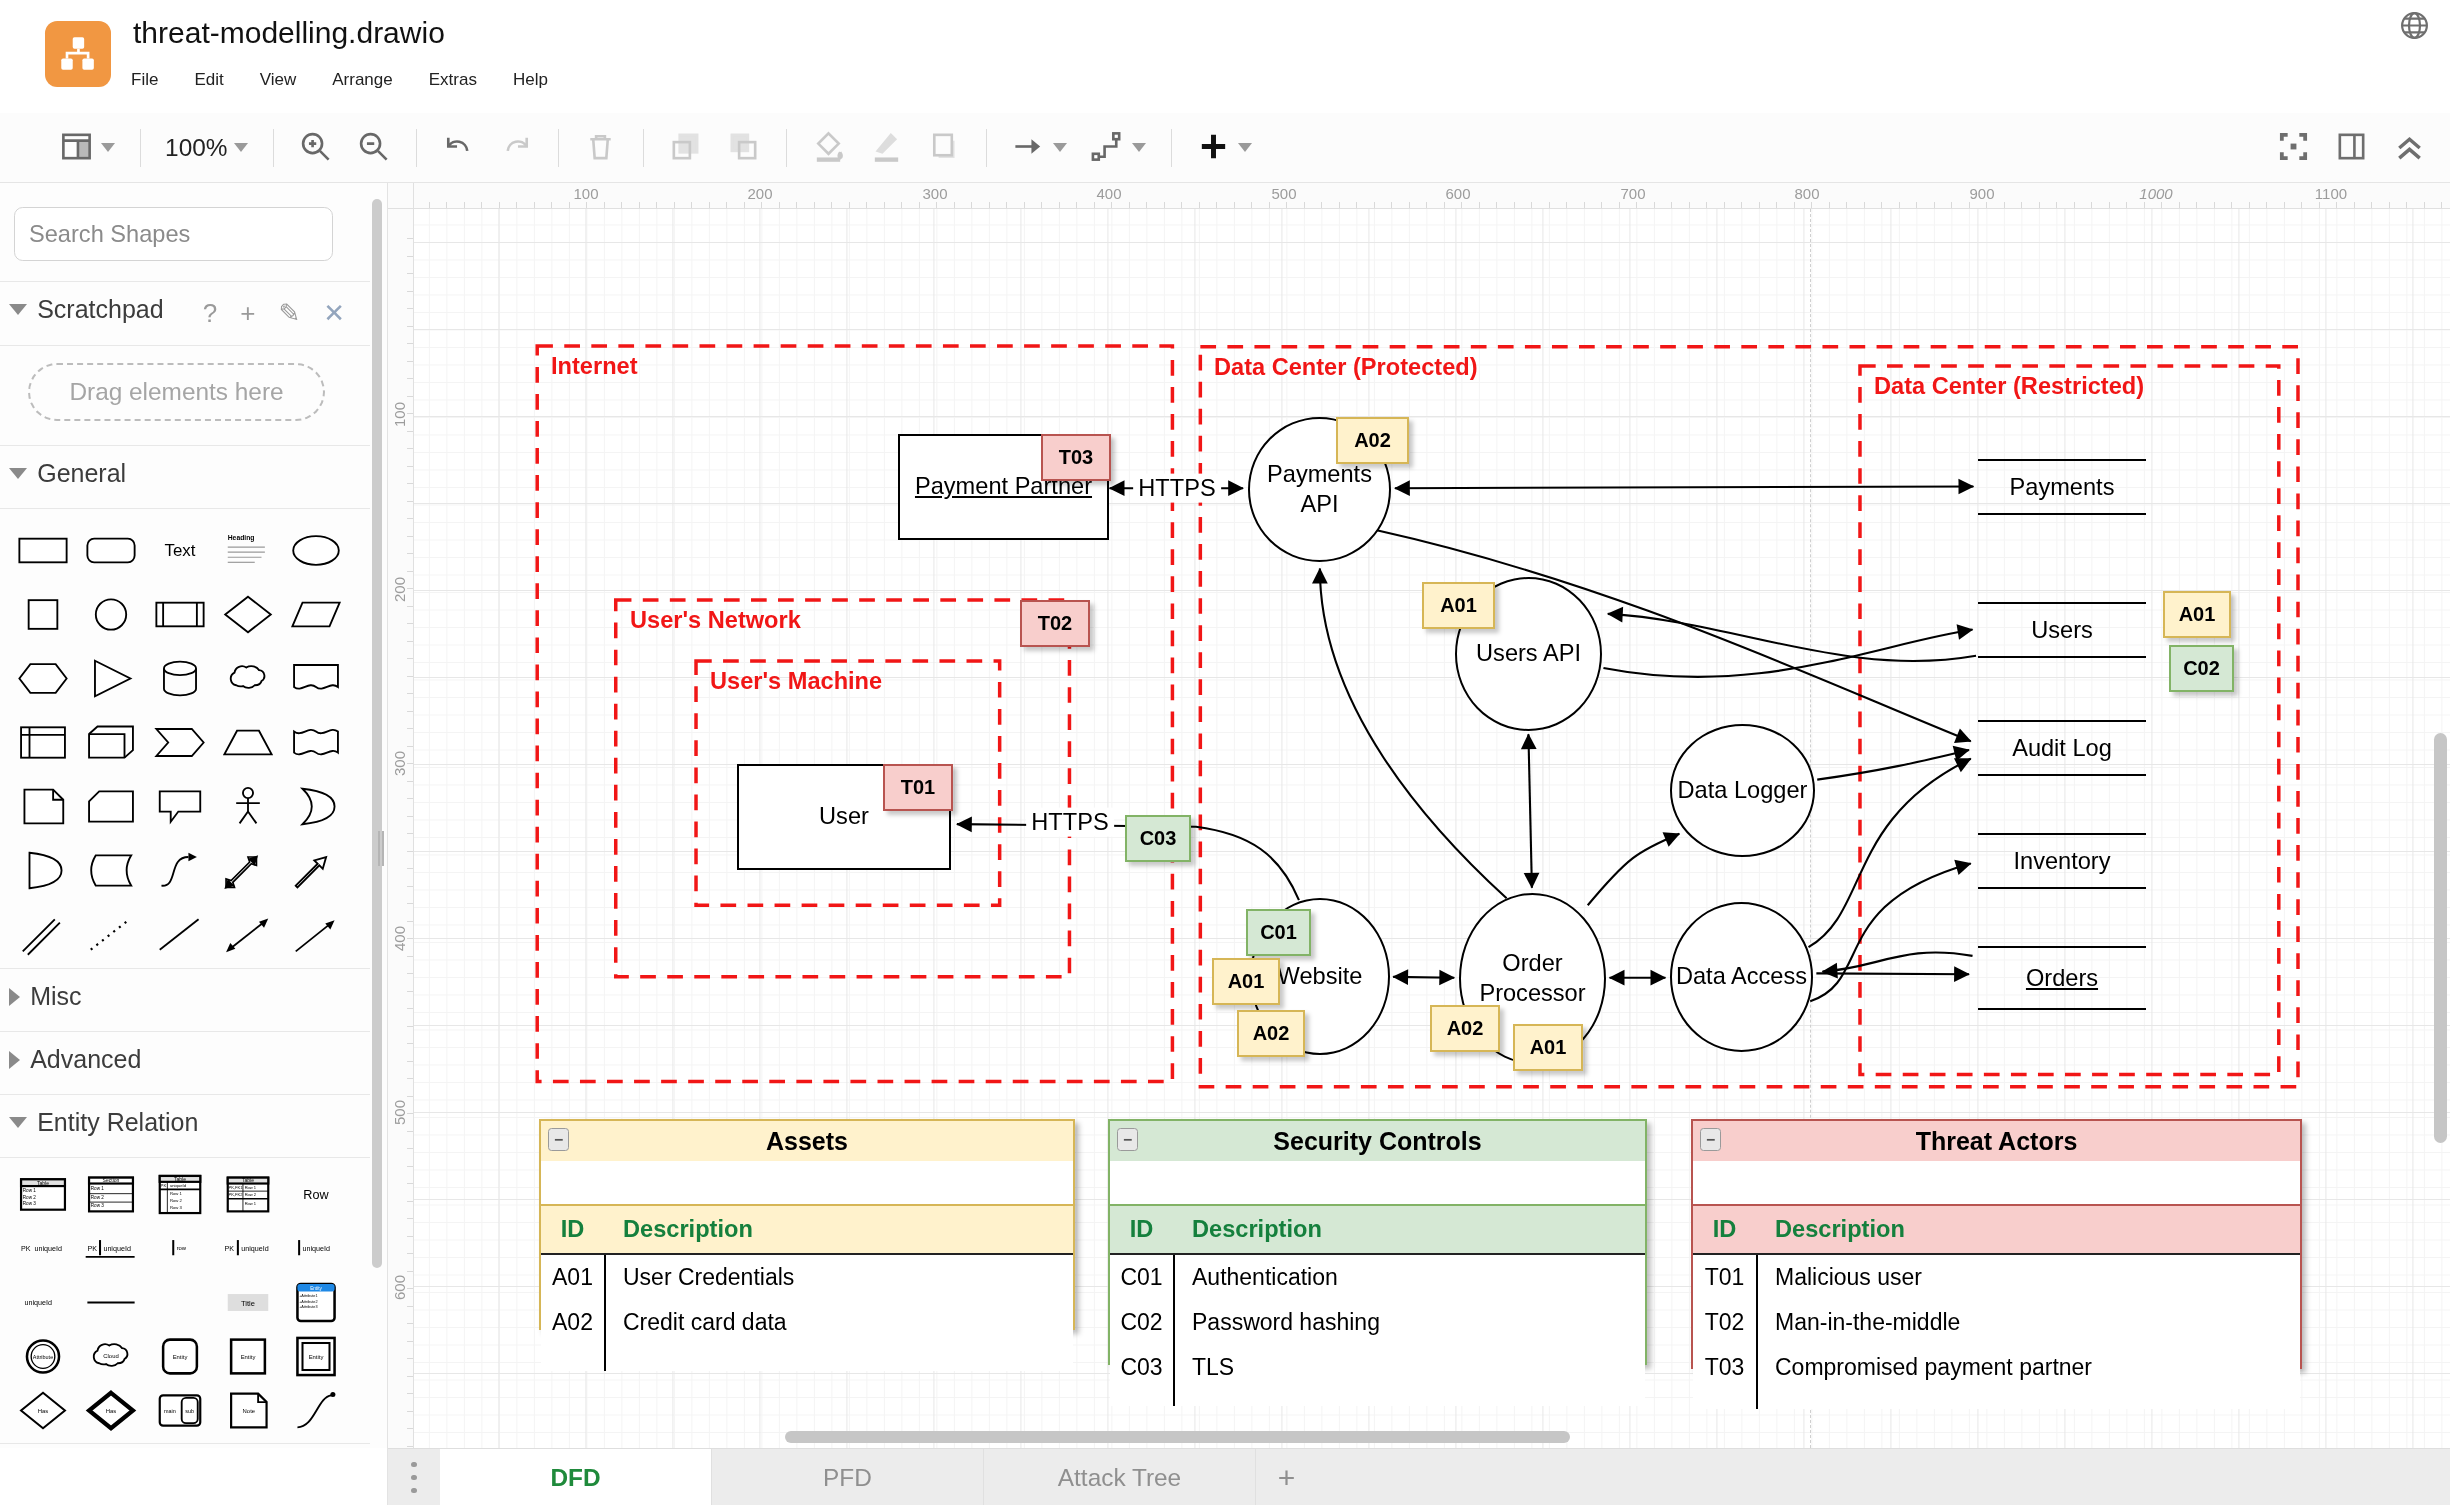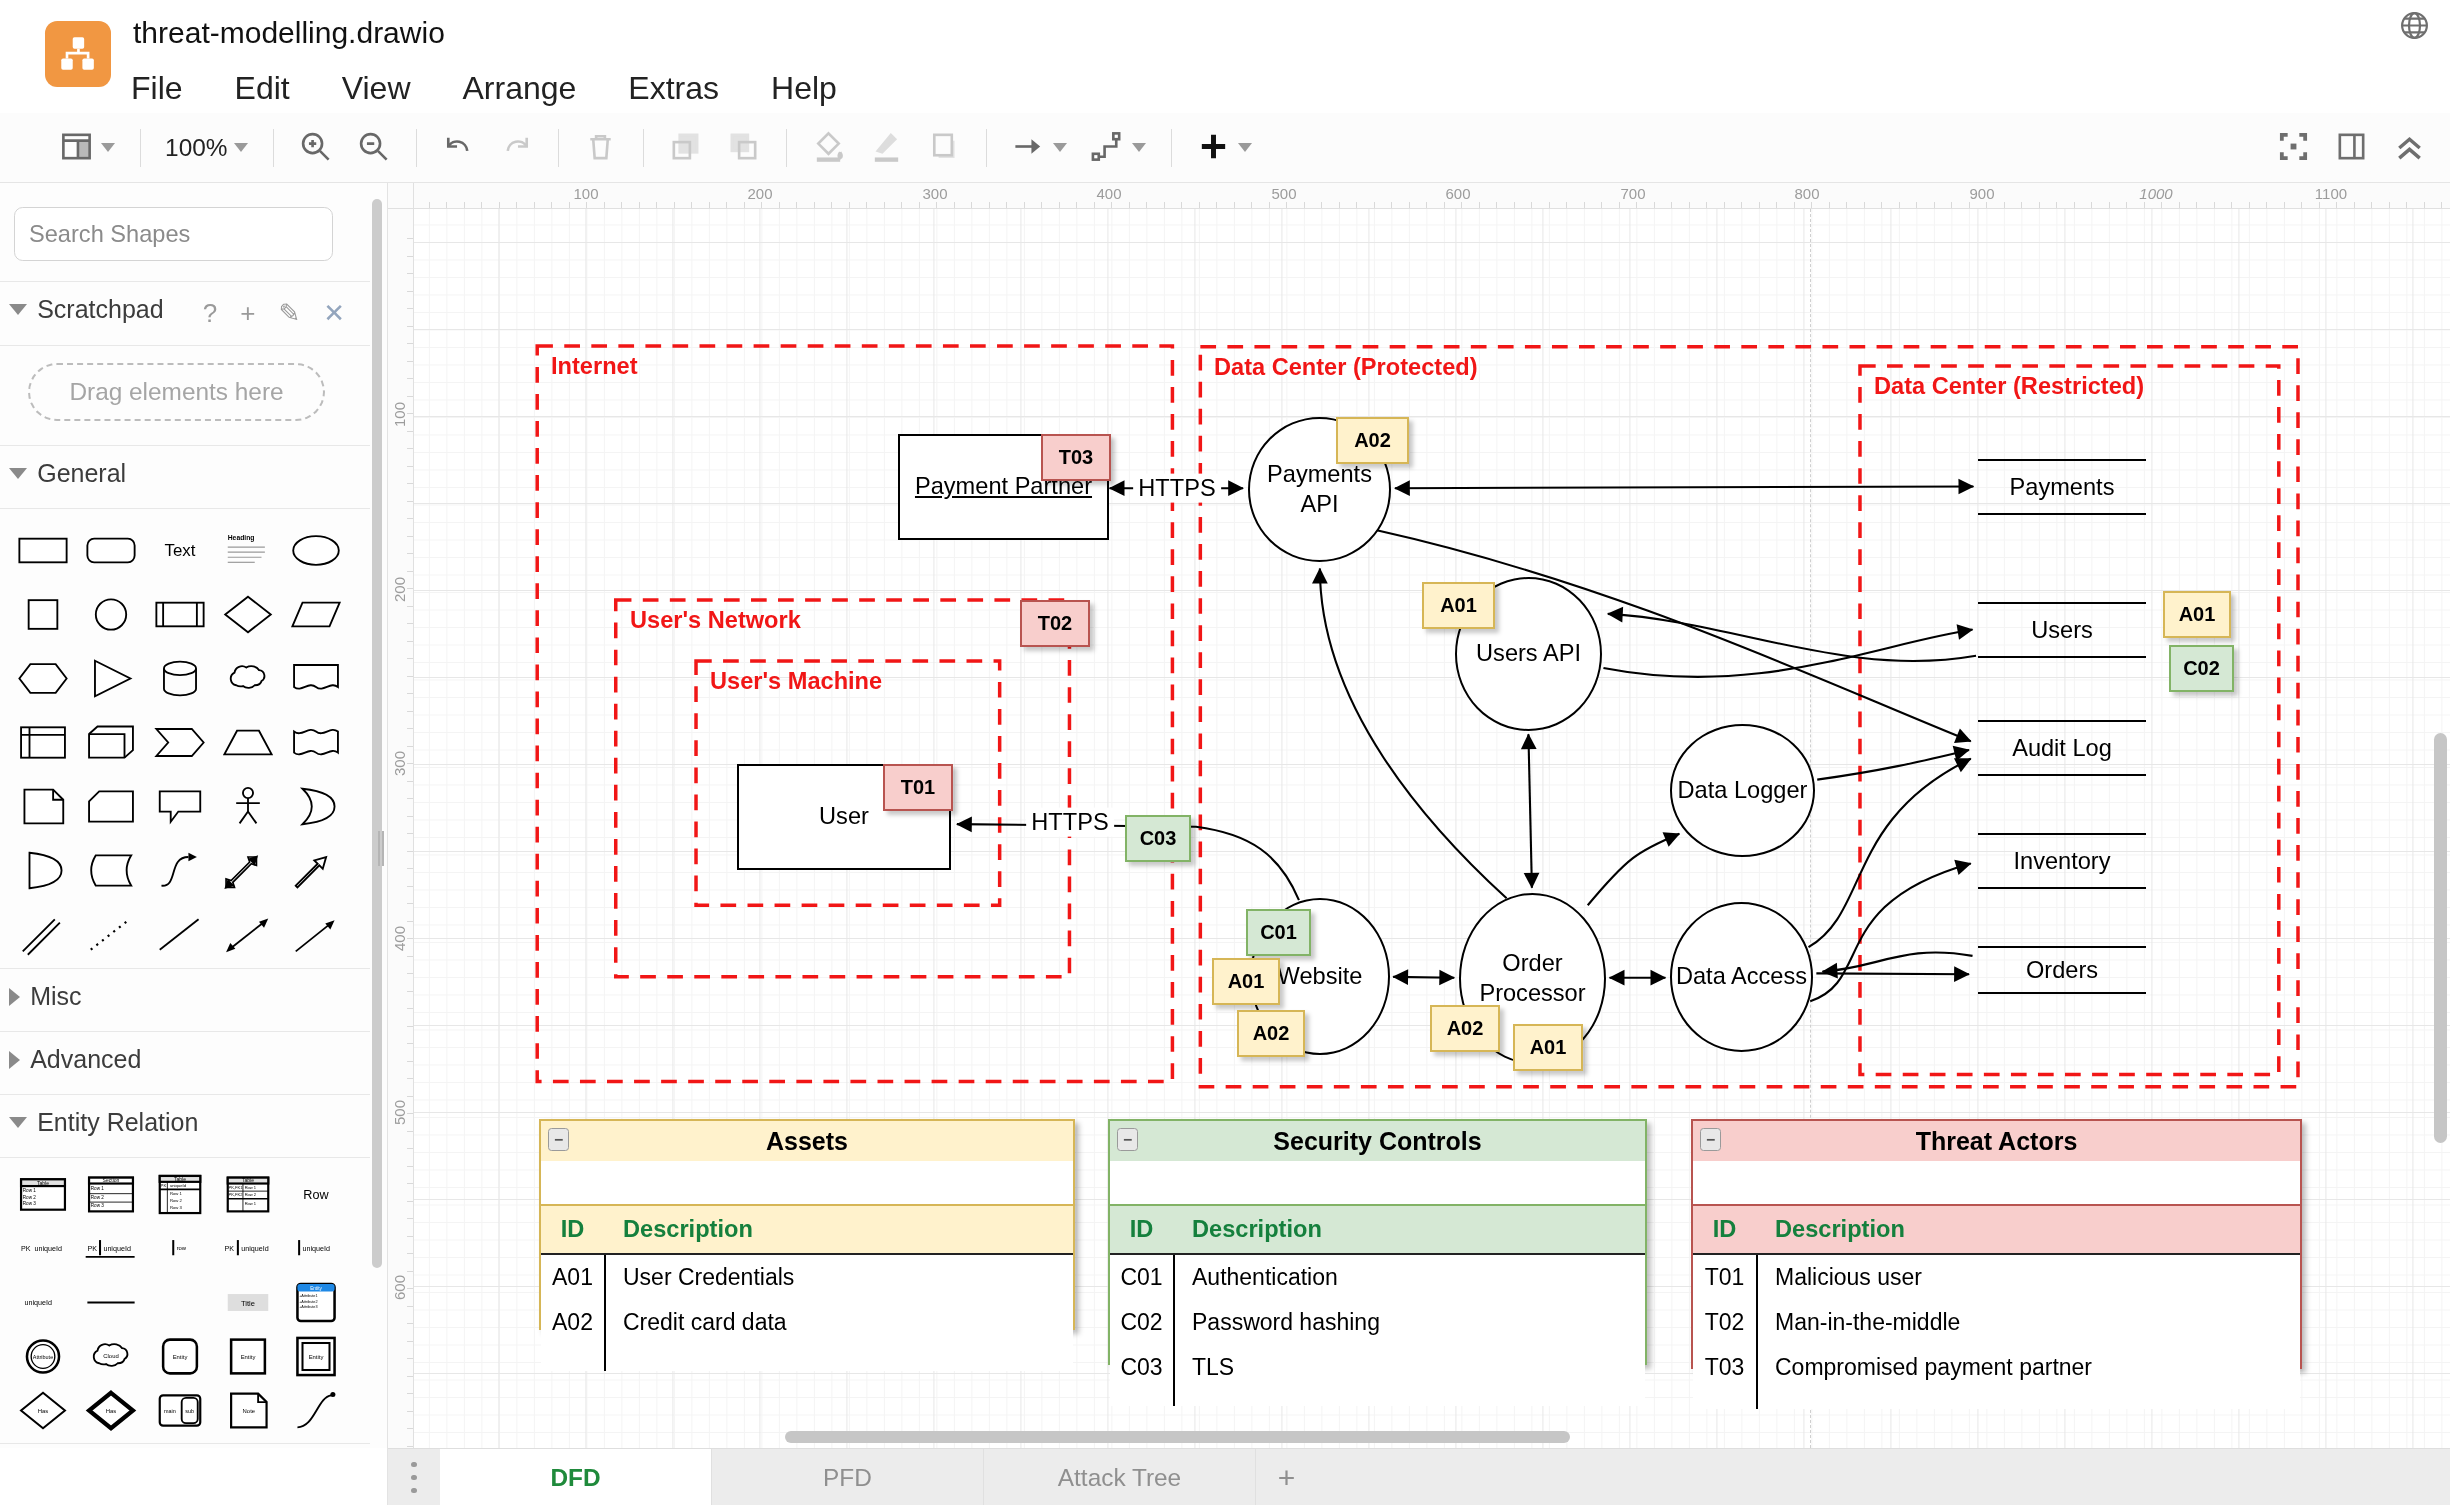--- a/index.html
+++ b/index.html
@@ -5,21 +5,21 @@
   * { margin:0; padding:0; box-sizing:border-box; }
   html,body { width:2450px; height:1506px; overflow:hidden; }
   body { font-family:"Liberation Sans", sans-serif; background:#fff; color:#333; }
   #app { position:relative; width:2450px; height:1506px; background:#fff; overflow:hidden; }
 
   
   #header { position:absolute; left:0; top:0; width:100%; height:113px; background:#fff; }
   #logo { position:absolute; left:45px; top:21px; width:66px; height:66px; border-radius:12.2px;
           background:#f19742; display:flex; align-items:center; justify-content:center; }
   #doc-title { position:absolute; left:133px; top:15.7px; font-size:30px; color:#111; }
-  #menubar { position:absolute; left:131px; top:70px; display:flex; gap:52px; font-size:32px; color:#222; }
+  #menubar { position:absolute; left:131px; top:70px; display:flex; gap:36px; font-size:17px; color:#222; }
   .menu-item { cursor:default; }
   #globe { position:absolute; right:19px; top:8.7px; }
 
   
   #toolbar { position:absolute; left:0; top:113px; width:100%; height:70px; background:#fcfcfc;
              border-bottom:0.9px solid #e5e5e5; display:flex; align-items:center; padding-left:35px; }
   .tb-group { display:flex; align-items:center; gap:23px; padding:0 24.4px; }
   .tb-sep { width:0.9px; height:38px; background:#dcdcdc; }
   .tb-item { display:flex; align-items:center; gap:7px; }
   .tb-zoom { font-size:24.4px; color:#222; }
@@ -764,21 +764,21 @@
       <div class="zone-label" style="left: 216px; top: 398px;">User's Network</div>
       <div class="zone-label" style="left: 296px; top: 459px;">User's Machine</div>
       <div class="zone-label" style="left: 800px; top: 145px;">Data Center (Protected)</div>
       <div class="zone-label" style="left: 1460px; top: 164px;">Data Center (Restricted)</div>
       <div class="edge-label" style="left: 763px; top: 279px;">HTTPS</div>
       <div class="edge-label" style="left: 656px; top: 613px;">HTTPS</div>
       <div class="store" style="left: 1564px; top: 250px; width: 168px; height: 56px;">Payments</div>
       <div class="store" style="left: 1564px; top: 393px; width: 168px; height: 56px;">Users</div>
       <div class="store" style="left: 1564px; top: 511px; width: 168px; height: 56px;">Audit Log</div>
       <div class="store" style="left: 1564px; top: 624px; width: 168px; height: 56px;">Inventory</div>
-      <div class="store" style="left: 1564px; top: 737px; width: 168px; height: 48px;">Orders</div>
+      <div class="store" style="left: 1564px; top: 737px; width: 168px; height: 64px; text-decoration: underline;">Orders</div>
       <div class="node rect" style="left: 484px; top: 225px; width: 211px; height: 106px; text-decoration: underline;">Payment Partner</div>
       <div class="node rect" style="left: 323px; top: 555px; width: 214px; height: 106px;">User</div>
       <div class="node ellipse" style="left: 834px; top: 208px; width: 143px; height: 145px;">Payments
 API</div>
       <div class="node ellipse" style="left: 1041px; top: 368px; width: 147px; height: 154px;">Users API</div>
       <div class="node ellipse" style="left: 1256px; top: 515px; width: 145px; height: 133px;">Data Logger</div>
       <div class="node ellipse" style="left: 836px; top: 689px; width: 140px; height: 157px;">Website</div>
       <div class="node ellipse" style="left: 1045px; top: 684px; width: 147px; height: 171px;">Order
 Processor</div>
       <div class="node ellipse" style="left: 1256px; top: 693px; width: 143px; height: 150px;">Data Access</div>

